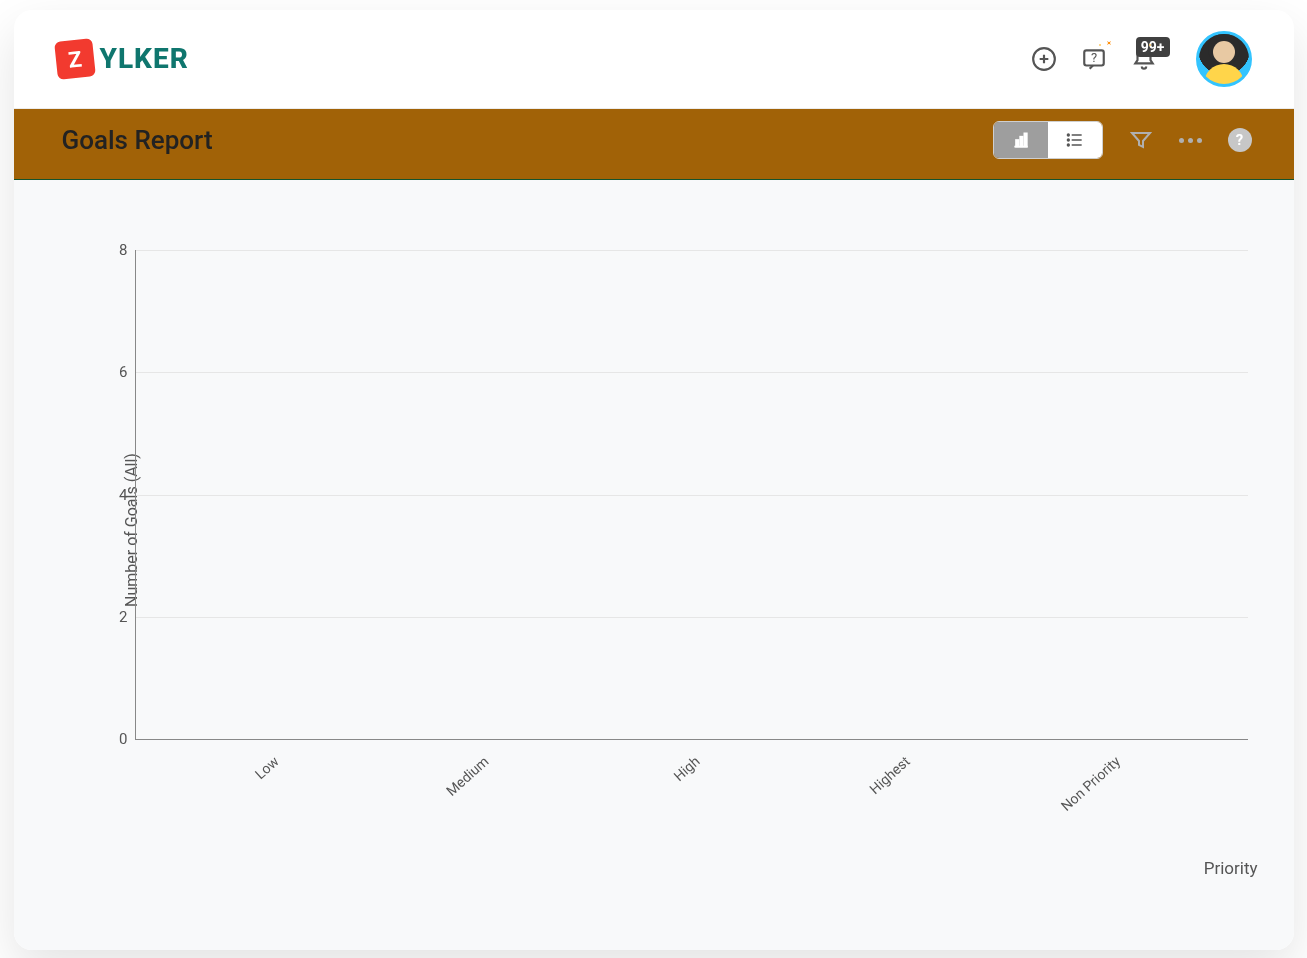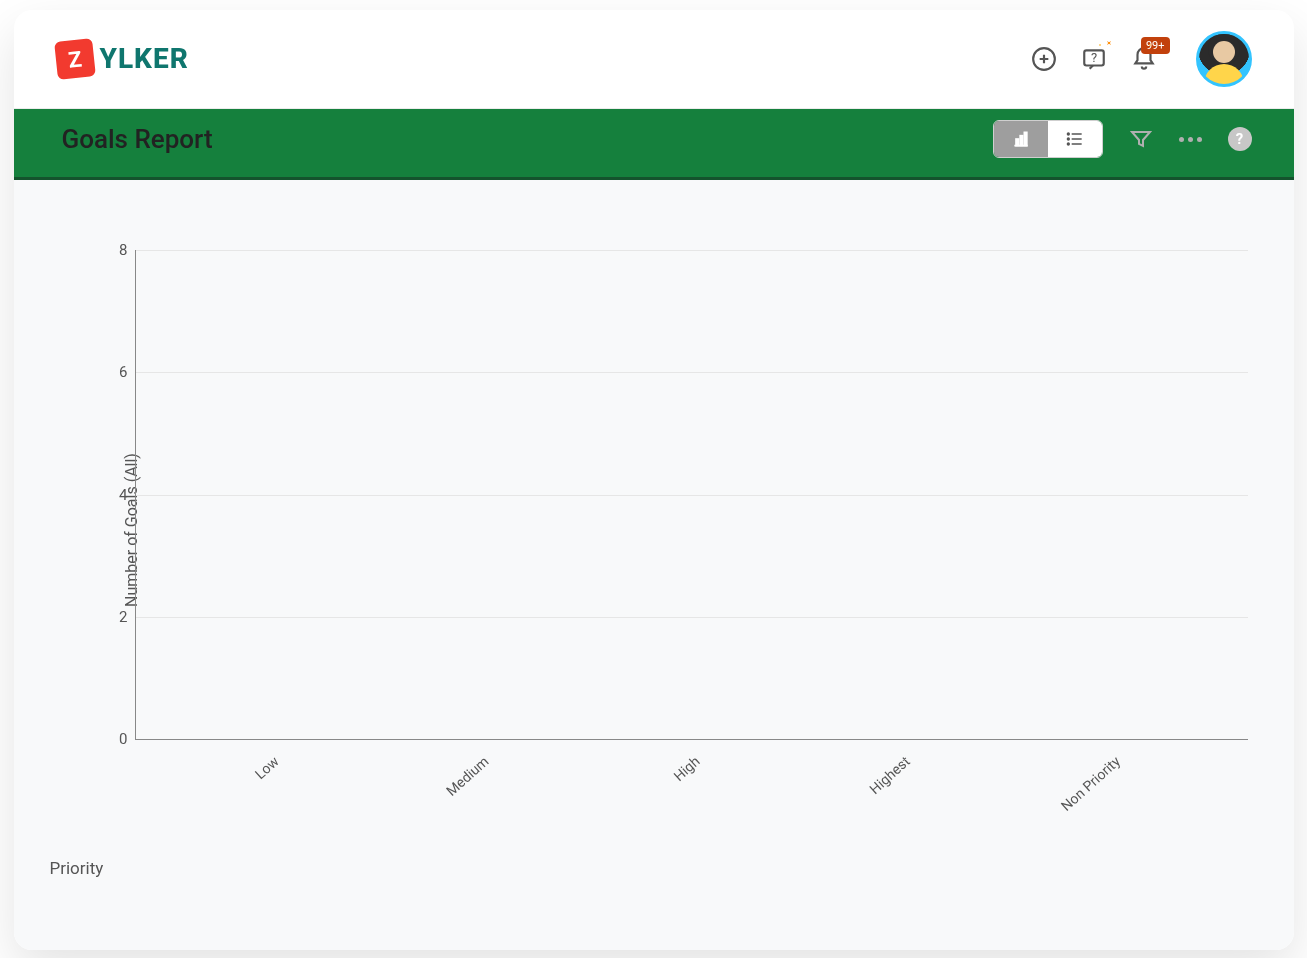--- a/index.html
+++ b/index.html
@@ -55,22 +55,22 @@
       color: #555; cursor: pointer; position: relative;
     }
     .sparkle::before, .sparkle::after {
       content: ""; position: absolute; width: 6px; height: 6px;
       background: #ff8a00; transform: rotate(45deg);
       top: -5px; right: -4px; clip-path: polygon(50% 0,60% 40%,100% 50%,60% 60%,50% 100%,40% 60%,0 50%,40% 40%);
     }
     .sparkle::after { top: -2px; right: 6px; width: 4px; height: 4px; background:#ffc14d; }
     .badge99 {
       position: absolute; top: -8px; right: -12px;
-      background: #c2410c; color: #fff;
-      font-size: 11px; font-weight: 400;
+      background: #404040; color: #fff;
+      font-size: 14px; font-weight: 700;
       padding: 2px 5px; border-radius: 4px;
     }
     .avatar {
       width: 50px; height: 50px; border-radius: 50%;
       background: radial-gradient(circle at 50% 30%, #e8c9a3 0%, #e8c9a3 25%, #2b2b2b 26%, #2b2b2b 60%, #33c4ff 61%, #33c4ff 100%);
       border: 3px solid #33c4ff;
       box-sizing: content-box;
       overflow: hidden;
       margin-left: 16px;
       cursor: pointer;
@@ -80,23 +80,23 @@
       content:""; position:absolute; left:50%; transform:translateX(-50%);
       bottom:0; width:40px; height:20px; background:#ffd54a; border-top-left-radius:20px; border-top-right-radius:20px;
     }
     .avatar::before{
       content:""; position:absolute; left:50%; transform:translateX(-50%);
       top:7px; width:22px; height:22px; background:#e8c9a3; border-radius:50%;
       box-shadow: 0 -3px 0 5px #2b2b2b;
     }
     
     .subheader {
-      background: #15803d;
+      background: #a16207;
       border-top: 1px solid #ececec;
-      border-bottom: 3px solid #14532d;
+      border-bottom: 1px solid #14532d;
       height: 72px;
       display: flex; align-items: center; justify-content: space-between;
       padding: 0 42px 8px 48px;
     }
     .page-title { font-size: 26px; font-weight: 500; color: #222; }
     .subheader-right { display:flex; align-items:center; gap: 26px; }
     .view-toggle {
       display:flex; border:1px solid #cfcfcf; border-radius:6px; overflow:hidden;
       height: 38px;
     }
@@ -125,21 +125,21 @@
       height: 560px;
     }
     .y-axis-label {
       position:absolute;
       left: 5px; top: 50%;
       transform: translateY(-50%) rotate(-90deg);
       transform-origin: center;
       font-size: 16px; color:#555;
     }
     .x-axis-label {
-      text-align:left; font-size:17px; color:#555; margin-top: 48px;
+      text-align:right; font-size:17px; color:#555; margin-top: 48px;
     }
     .plot {
       position:absolute;
       left: 85px; right: 10px; top: 0; bottom: 70px;
       border-left: 1px solid #888;
       border-bottom: 1px solid #888;
     }
     .grid-line {
       position:absolute; left:0; right:0; height:1px; background:#e6e6e6;
     }

